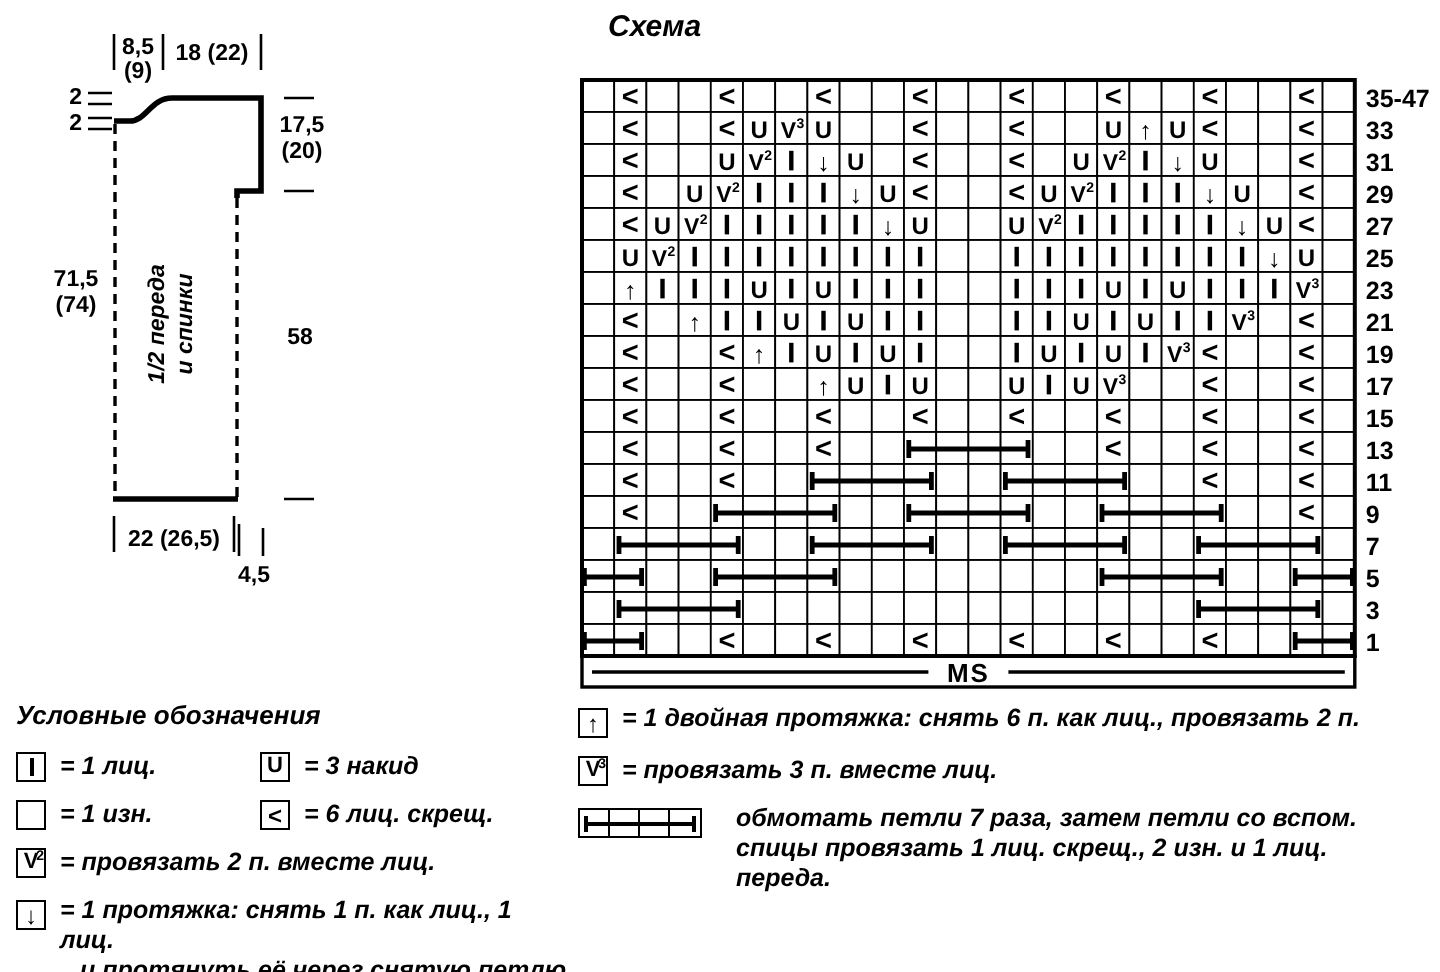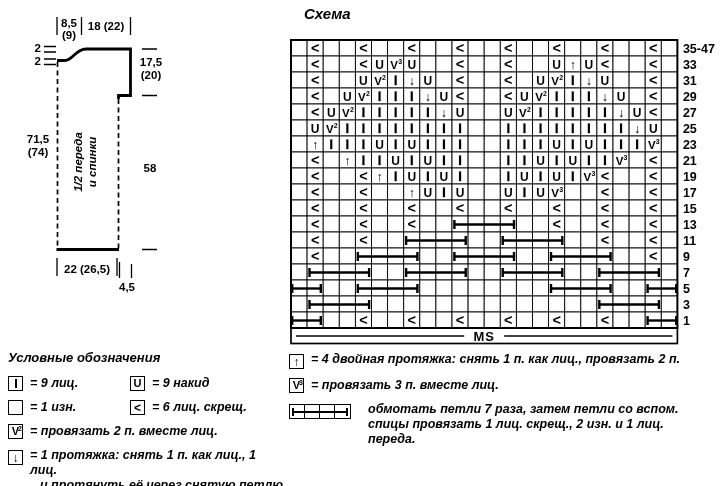--- a/index.html
+++ b/index.html
@@ -783,25 +783,25 @@
       </svg>
   </div>
 
   <div id="legend-left">
     <div class="lg-title">Условные обозначения</div>
     <div class="lg-row">
       <div class="lg-item lg-col1">
         <span class="sym">
             <span class="bar-i"></span>
           </span>
-        <span class="lg-text">= 9 лиц.</span>
+        <span class="lg-text">= 1 лиц.</span>
       </div>
       <div class="lg-item">
         <span class="sym">U</span>
-        <span class="lg-text">= 9 накид</span>
+        <span class="lg-text">= 3 накид</span>
       </div>
     </div>
     <div class="lg-row">
       <div class="lg-item lg-col1">
         <span class="sym"></span>
         <span class="lg-text">= 1 изн.</span>
       </div>
       <div class="lg-item">
         <span class="sym" style="font-size: 12px;">&lt;</span>
         <span class="lg-text">= 6 лиц. скрещ.</span>
@@ -822,21 +822,21 @@
         </span>
       </div>
     </div>
   </div>
 
   <div id="legend-right">
     <div class="lg-row">
       <div class="lg-item top">
         <span class="sym mt2" style="font-size: 12px;">↑</span>
         <span class="lg-text">
-          <span>= 4 двойная протяжка: снять 1 п. как лиц., провязать 2 п.</span>
+          <span>= 1 двойная протяжка: снять 6 п. как лиц., провязать 2 п.</span>
         </span>
       </div>
     </div>
     <div class="lg-row">
       <div class="lg-item">
         <span class="sym">V<span class="sup">3</span></span>
         <span class="lg-text">= провязать 3 п. вместе лиц.</span>
       </div>
     </div>
     <div class="lg-row">

